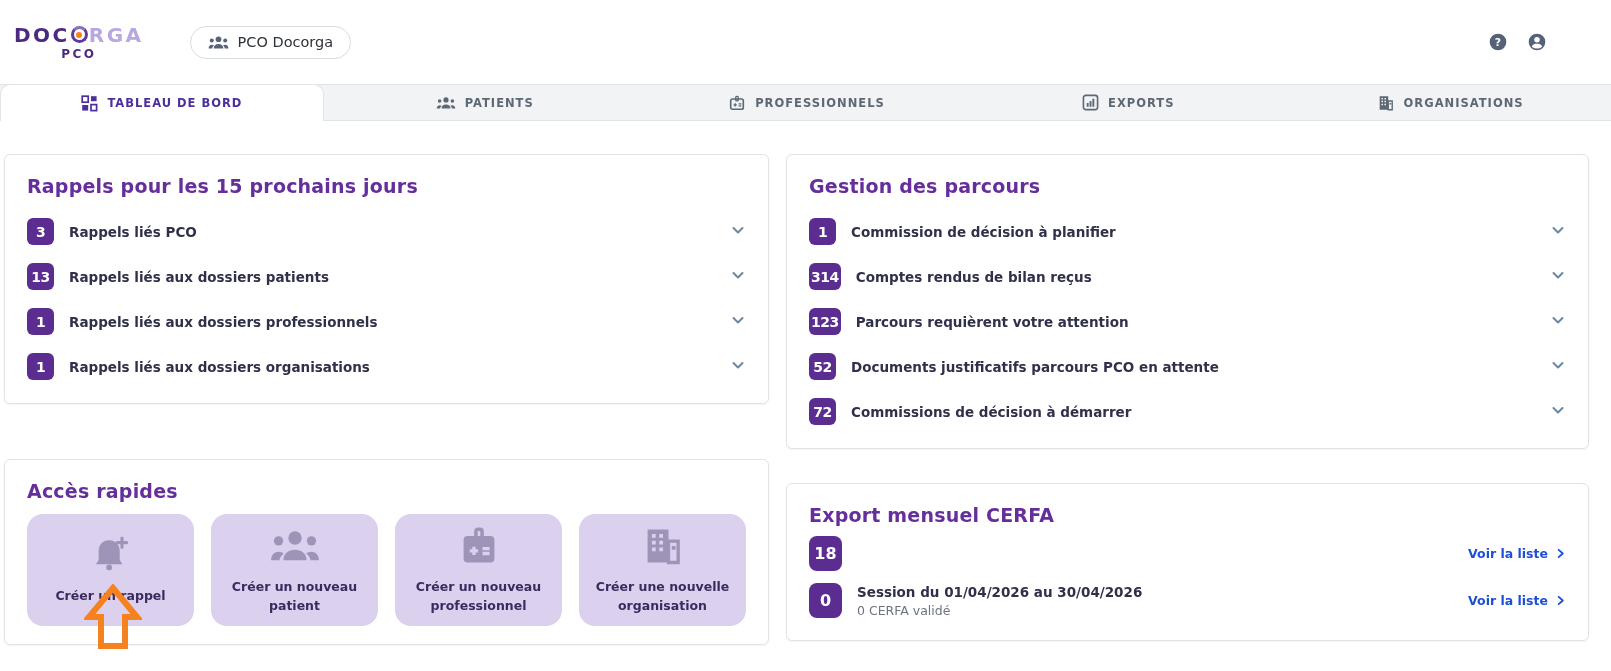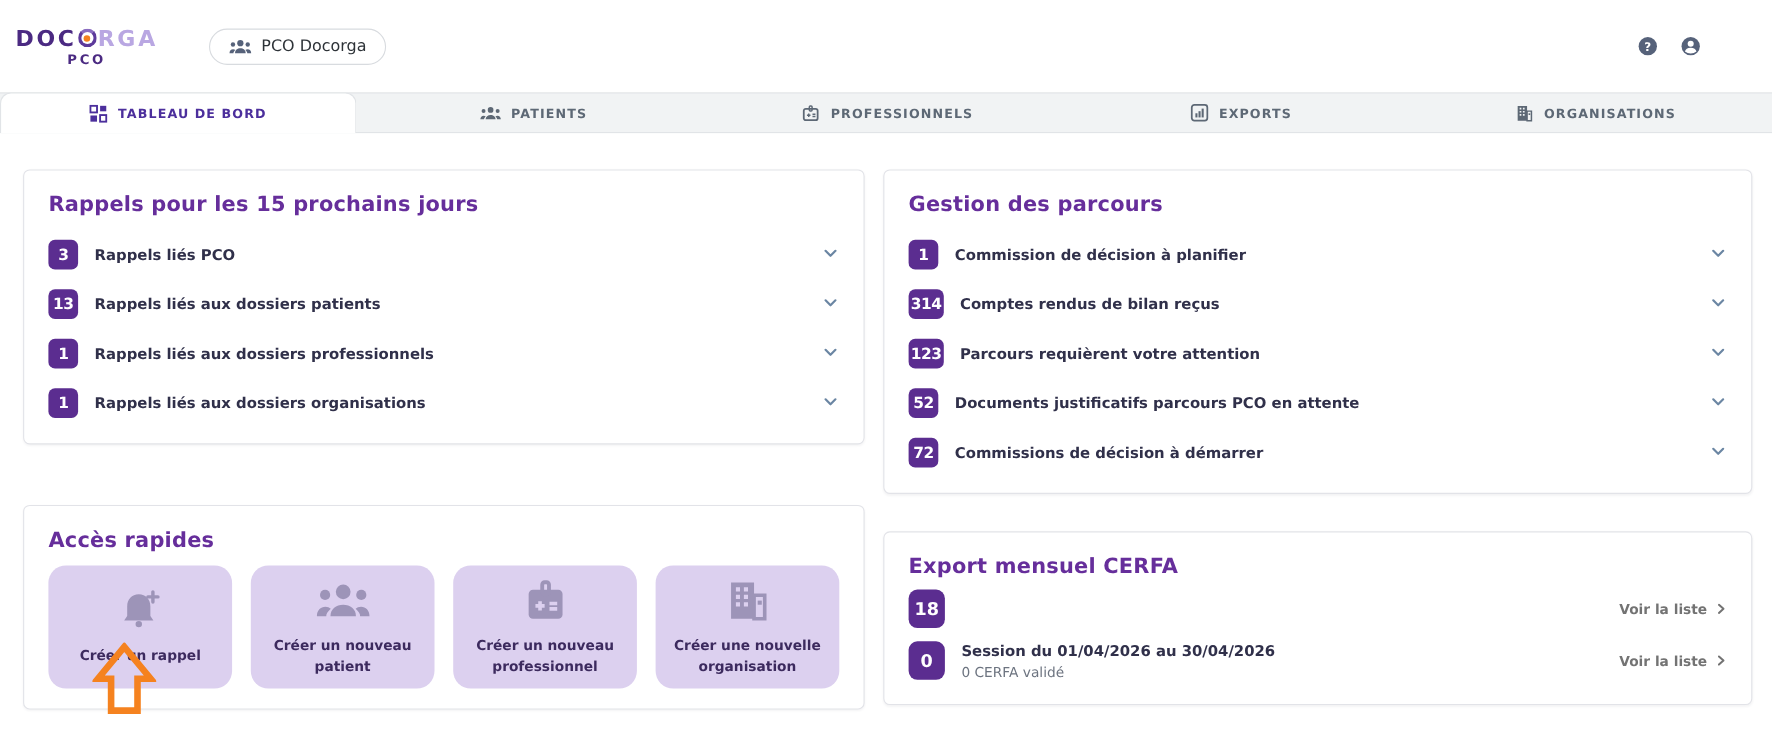--- a/index.html
+++ b/index.html
@@ -85,21 +85,21 @@
     margin-top: -1px;
     margin-bottom: -1px;
     color: #4c2f9c;
     z-index: 2;
   }
 
   
   .main {
     display: flex;
     gap: 17px;
-    padding: 33px 18px 0 21px;
+    padding: 33px 18px 0 4px;
   }
   .col-left  { width: 765px; display: flex; flex-direction: column; }
   .col-right { width: 803px; display: flex; flex-direction: column; }
 
   .card {
     background: #fff;
     border: 1px solid #e2e3e8;
     border-radius: 6px;
     box-shadow: 0 1px 2px rgba(40,40,60,.05);
     padding: 12px 22px 14px 22px;
@@ -163,21 +163,21 @@
     background: #5b2d90; border-radius: 8px;
     color: #fff; font-size: 16px; font-weight: 700;
     display: flex; align-items: center; justify-content: center;
   }
   .cerfa-texts { display: flex; flex-direction: column; gap: 3px; }
   .cerfa-title { font-size: 13.5px; font-weight: 700; color: #30304a; }
   .cerfa-sub { font-size: 12.5px; color: #6d7480; }
   .cerfa-sub .hl { color: #f5821f; font-weight: 700; }
   .see-list {
     display: flex; align-items: center; gap: 7px;
-    color: #737373; font-size: 12.5px; font-weight: 700;
+    color: #1d4ed8; font-size: 12.5px; font-weight: 700;
     cursor: pointer; white-space: nowrap;
   }
 
   
   .cursor-arrow {
     position: absolute;
     left: 84px; top: 584px;
     z-index: 10;
     pointer-events: none;
   }

